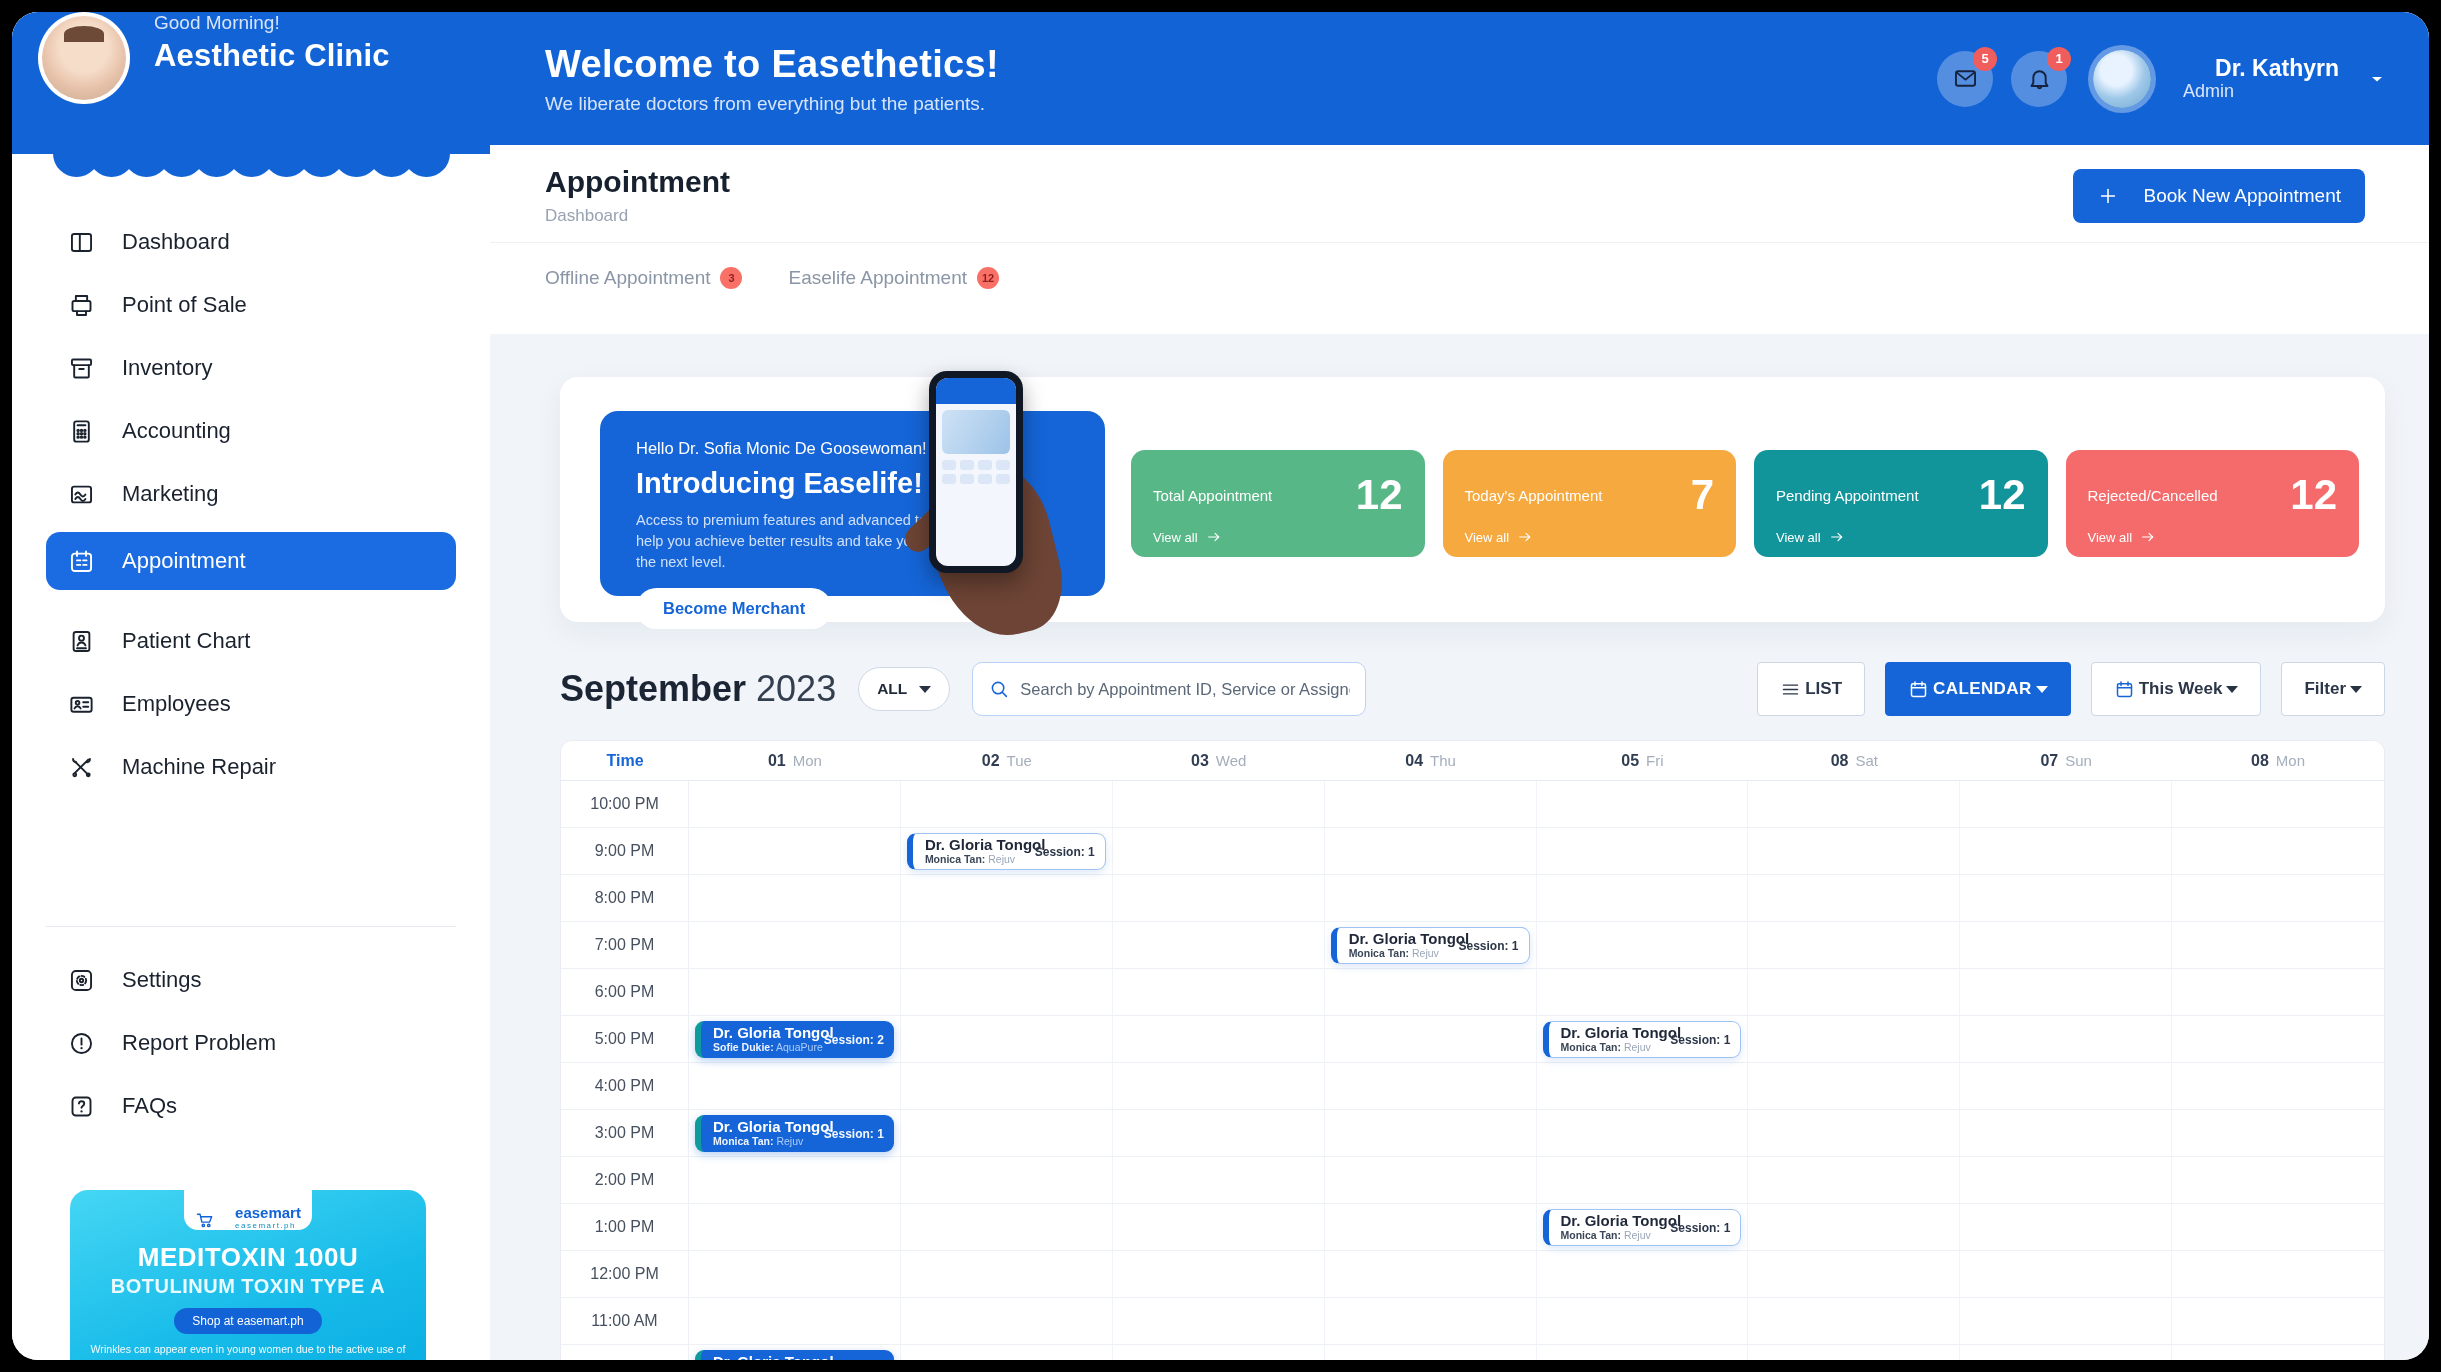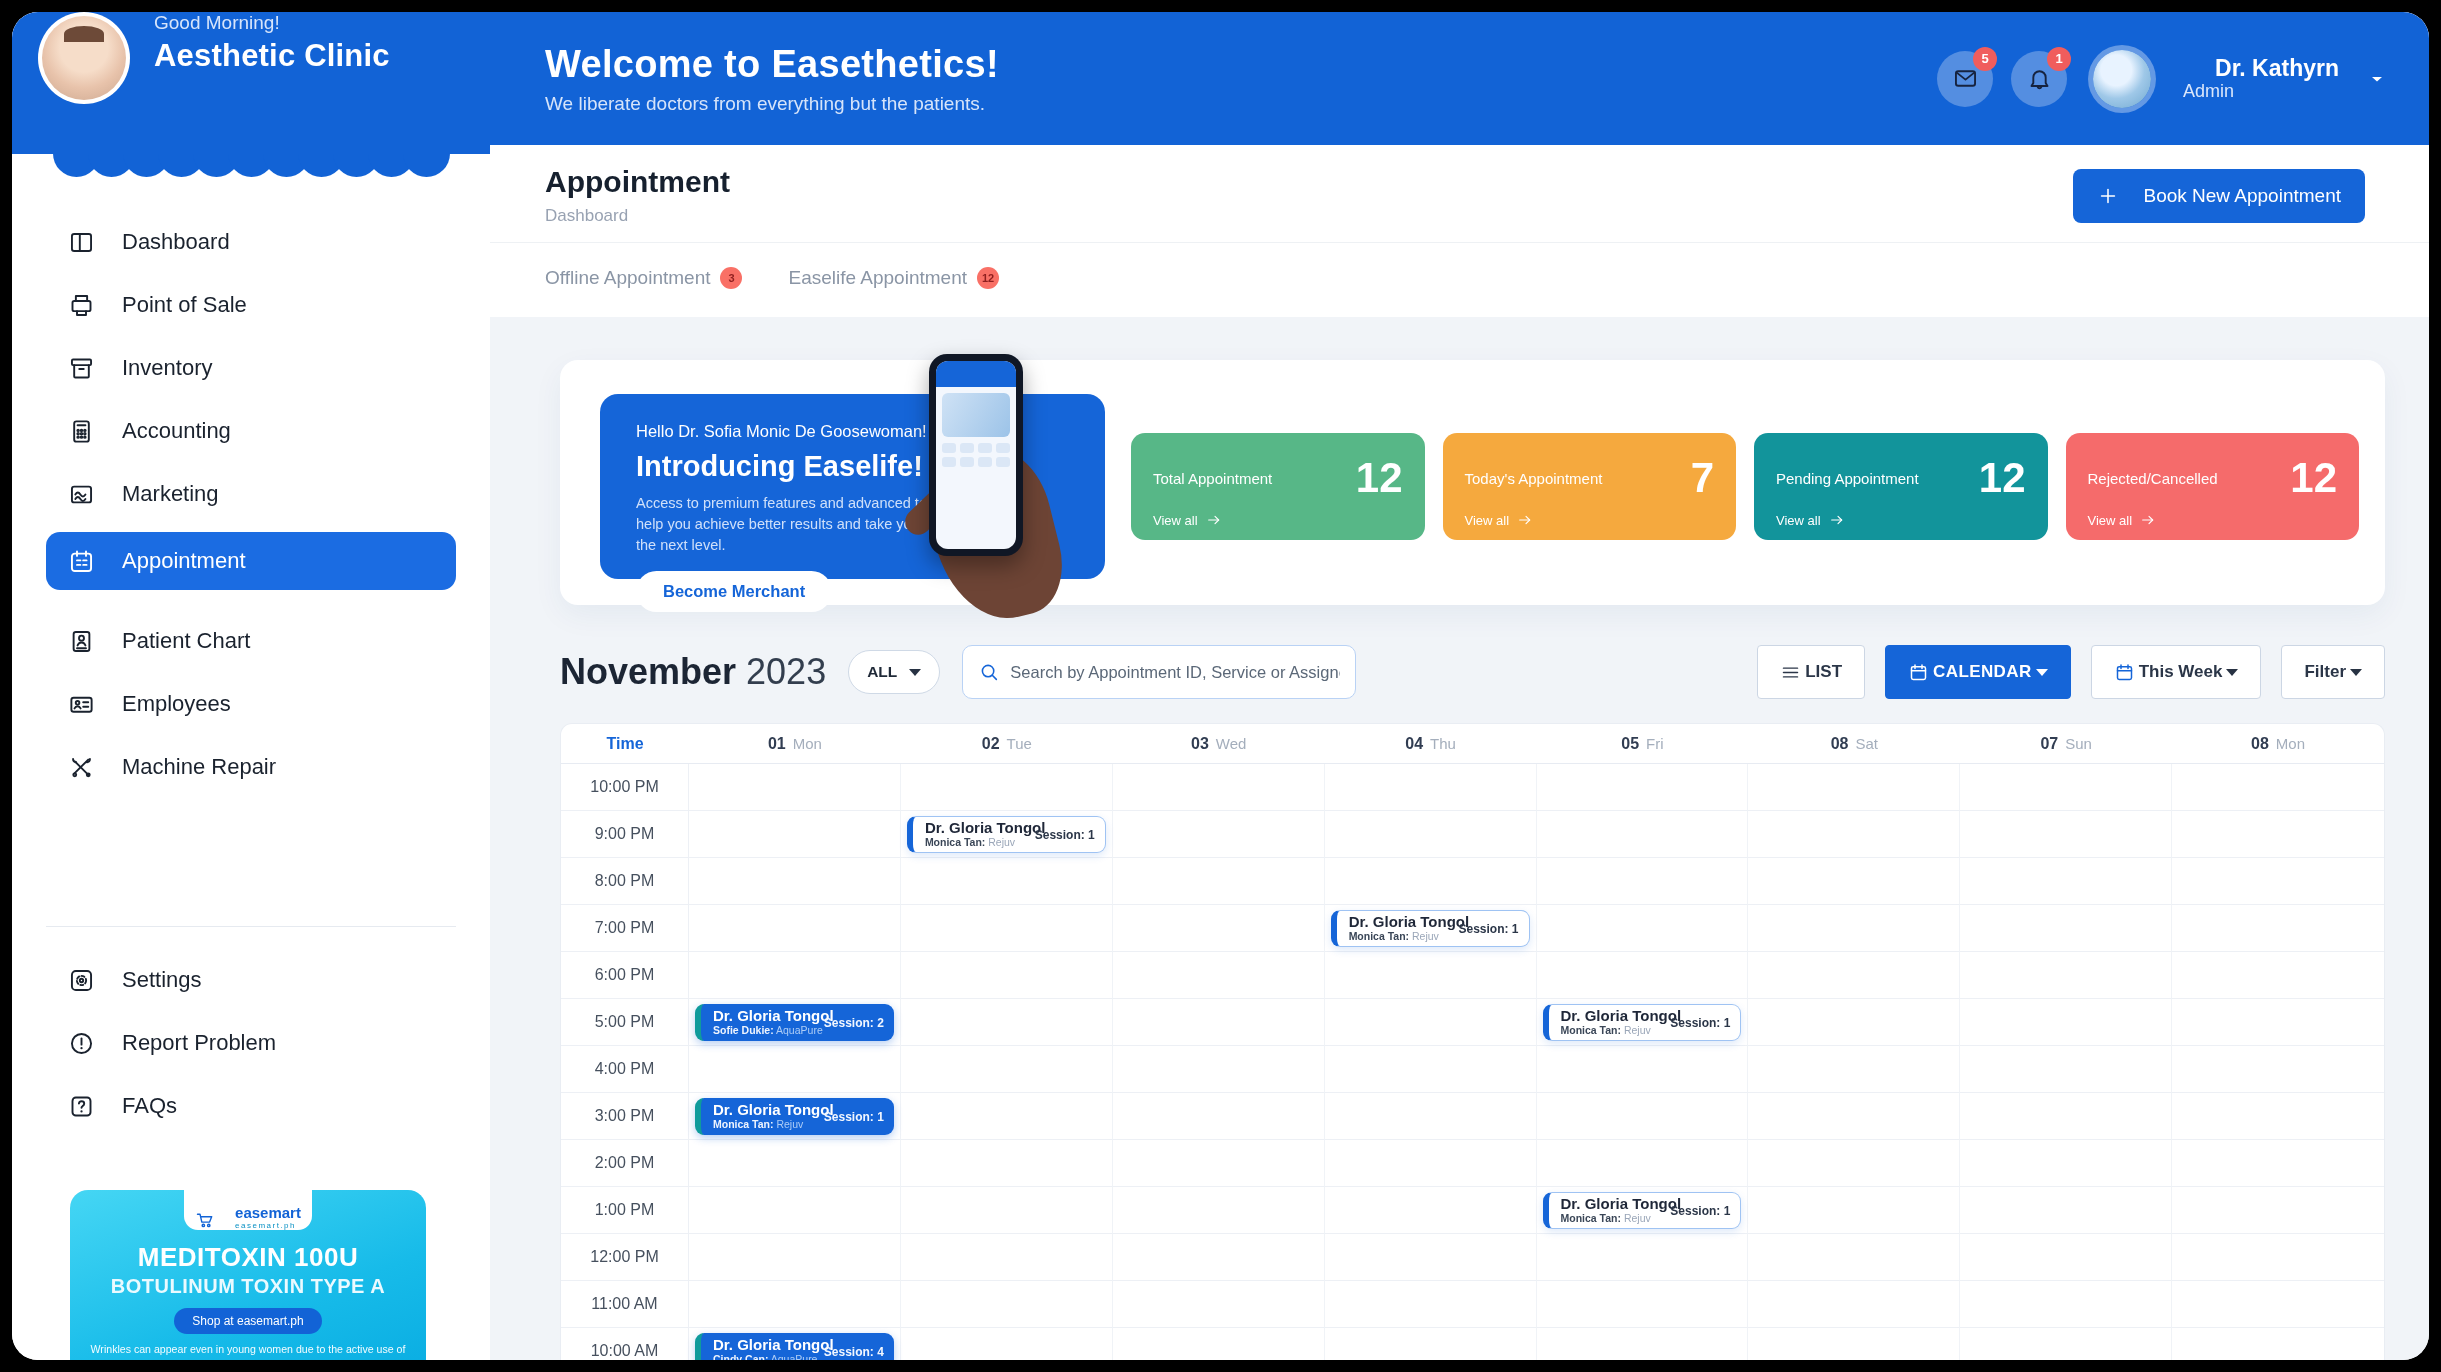--- a/index.html
+++ b/index.html
@@ -76,21 +76,21 @@
   .hd-chev { width:20px; height:20px; margin-left:10px; color:#fff; cursor:pointer;}
 
   .m-title { background:#fff; padding:20px 64px 16px 55px; display:flex; align-items:center; flex:none;}
   .pg-title { font-size:30px; font-weight:800; color:#16202e; }
   .pg-crumb { font-size:17px; color:#98a2b2; margin-top:7px; }
   .book-btn { margin-left:auto; height:54px; background:#1565d8; color:#fff; border:none;
     border-radius:8px; font-size:19px; font-weight:500; display:flex; align-items:center;
     gap:24px; padding:0 24px; cursor:pointer; font-family:inherit; }
   .book-btn .icn { width:22px; height:22px; }
 
-  .m-tabs { background:#fff; border-top:1px solid #eef1f4; padding:24px 55px 28px;
+  .m-tabs { background:#fff; border-top:1px solid #eef1f4; padding:24px 55px 45px;
     display:flex; gap:46px; flex:none; }
   .tab { display:flex; align-items:center; gap:10px; font-size:19px; color:#8a95a5; cursor:pointer;}
   .tab-badge { width:22px; height:22px; border-radius:50%; background:#f97066; color:#8f1f1f;
     font-size:11px; font-weight:700; display:flex; align-items:center; justify-content:center; }
 
   .content { flex:1; padding:43px 44px 0 70px; overflow:hidden; position:relative; }
 
   
   .ov-card { background:#fff; border-radius:18px; height:245px; padding:34px 26px 26px 40px;
     display:flex; gap:26px; box-shadow:0 10px 30px rgba(20,60,120,.06); position:relative; }
@@ -523,21 +523,21 @@
                       <path d="M13.5 6.5 19 12l-5.5 5.5"></path>
                     </svg>
                   </span>
                 </div>
               </div>
             </div>
         </div>
 
         <div class="cal-bar">
           <div class="cal-month">
-            <b>November</b><span>2023</span>
+            <b>September</b><span>2023</span>
           </div>
           <div class="pill">
             <span>ALL</span>
             <span class="chev"></span>
           </div>
           <div class="search-box">
             <span class="icn" id="ic-search">
                 <svg viewBox="0 0 24 24">
                   <circle cx="11" cy="11" r="6.2"></circle>
                   <line x1="15.6" y1="15.6" x2="20" y2="20"></line>

